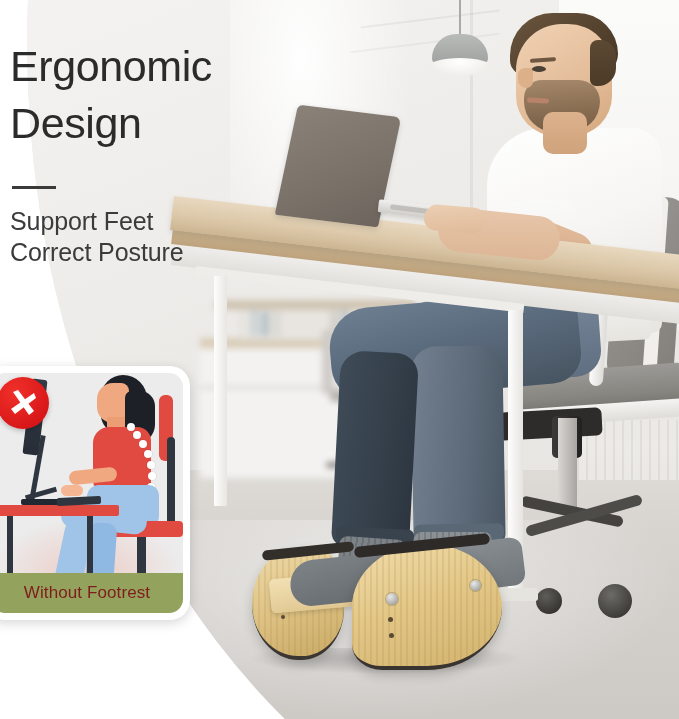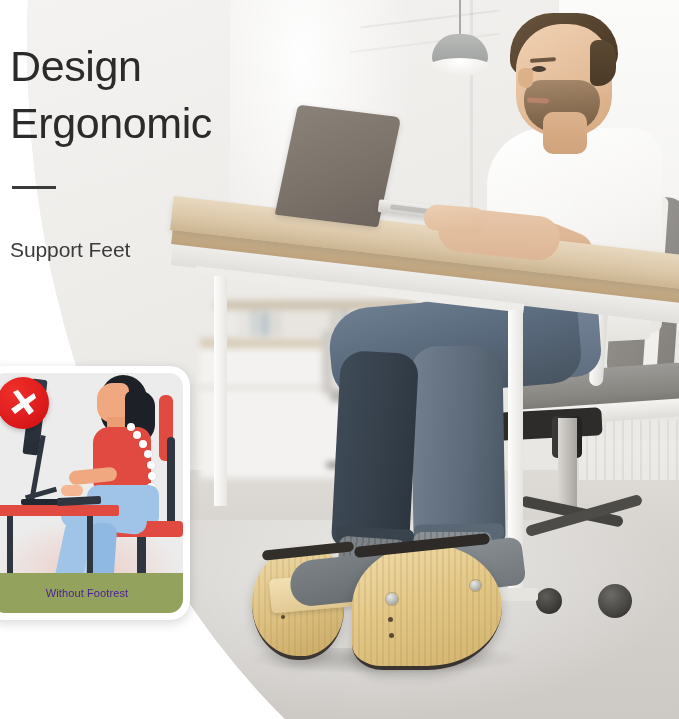--- a/index.html
+++ b/index.html
@@ -17,22 +17,22 @@
     font-size: 43px; line-height: 57px;
     font-weight: 400; color: #2b2b2b;
     letter-spacing: -0.4px;
   }
   .rule {
     position: absolute; left: 12px; top: 186px;
     width: 44px; height: 3px; background: #3a3a3a;
   }
   .sublines {
     position: absolute; left: 10px; top: 206px;
-    font-size: 21px; line-height: 31px; color: #3b3b3b;
-    font-weight: 400; letter-spacing: -0.1px; margin-top: 28px;
+    font-size: 25px; line-height: 31px; color: #3b3b3b;
+    font-weight: 400; letter-spacing: -0.1px;
   }
   .sublines div { white-space: nowrap; }
 
   
   .photo {
     position: absolute; left: 0; top: 0; width: 679px; height: 719px;
     overflow: hidden;
     
     -webkit-clip-path: ellipse(96% 118% at 100% 6%);
     clip-path: ellipse(96% 118% at 100% 6%);
@@ -356,21 +356,21 @@
     background: radial-gradient(circle at 34% 28%, #f0302a, #cf0d12);
     border-radius:50%; box-shadow: 0 2px 5px rgba(0,0,0,.22);
   }
   .badge svg { position:absolute; left:10px; top:10px; }
 
   .card-footer {
     position:absolute; left:0; bottom:0; width:100%; height:40px;
     background:#93a35e; display:flex; align-items:center; justify-content:center;
   }
   .card-footer span {
-    color:#4c1d95; font-size:11px; letter-spacing:.1px; font-weight:400;
+    color:#7f1d1d; font-size:17px; letter-spacing:.1px; font-weight:400;
   }
 </style>
 </head>
 <body>
 
 <div id="stage">
 
   <div class="photo">
     <div class="ph wall-main"></div>
     <div class="ph wall-right"></div>
@@ -467,27 +467,28 @@
     <div class="ph fr-trim-l"></div>
     <div class="ph fr-trim-r"></div>
     <div class="scr scr1"></div>
     <div class="scr scr2"></div>
     <div class="hole h1"></div>
     <div class="hole h2"></div>
     <div class="hole h3"></div>
   </div>
 
   <div class="headline">
+    <div>Ergonomic</div>
     <div>Design</div>
-    <div>Ergonomic</div>
   </div>
   <div class="rule"></div>
 
   <div class="sublines">
     <div>Support Feet</div>
+    <div>Correct Posture</div>
   </div>
 
   <div class="card">
     <div class="card-inner">
 
       <div class="il il-floorglow"></div>
 
       <div class="il il-mon-screen"></div>
       <div class="il il-mon-stand"></div>
       <div class="il il-mon-arm"></div>

